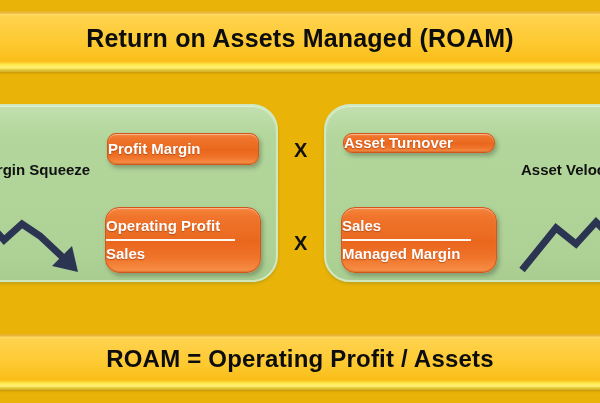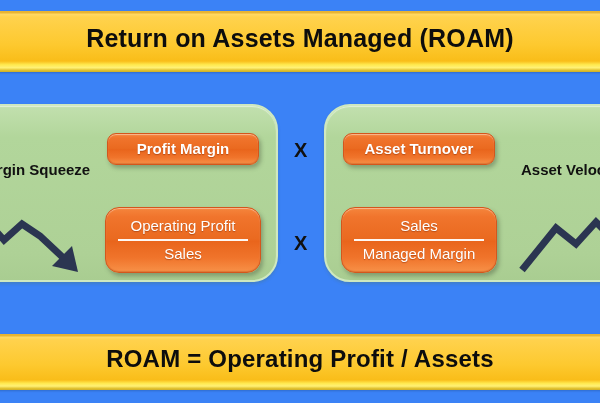--- a/index.html
+++ b/index.html
@@ -10,21 +10,21 @@
   body {
     width: 600px;
     height: 403px;
     font-family: "Liberation Sans", sans-serif;
     overflow: hidden;
   }
   #stage {
     position: relative;
     width: 600px;
     height: 403px;
-    background: #3b82f6;
+    background: #eab308;
     overflow: hidden;
   }
 
   
   .banner {
     position: absolute;
     left: -6px;
     width: 612px;
     background:
       linear-gradient(to bottom,
@@ -104,49 +104,49 @@
         #ea6a20 48%,
         #e9651c 52%,
         #f0742b 78%,
         #f79148 100%);
     box-shadow:
       inset 0 1px 1px rgba(255,255,255,0.45),
       inset 0 -1px 1px rgba(160,60,10,0.30),
       2px 3px 4px rgba(60,70,50,0.38);
     display: flex;
     flex-direction: column;
-    align-items: center;
+    align-items: flex-start;
     justify-content: center;
     color: #ffffff;
     text-shadow: 0 1px 1px rgba(140,50,10,0.55);
   }
   .obox.big { border-radius: 14px; }
   .obox-label {
     font-weight: bold;
     font-size: 15px;
     line-height: 1.05;
     white-space: nowrap;
   }
   .frac-num, .frac-den {
-    font-weight: normal;
+    font-weight: bold;
     font-size: 15px;
     line-height: 1.1;
     white-space: nowrap;
   }
   .frac-bar {
     height: 2px;
     background: #ffffff;
     margin: 5px 0;
     width: 84%;
     opacity: 0.95;
   }
 
   #box-profit-margin { left: 107px; top: 133px; width: 152px; height: 32px; }
   #box-profit-margin-ratio { left: 105px; top: 207px; width: 156px; height: 66px; }
-  #box-asset-turnover { left: 343px; top: 133px; width: 152px; height: 32px; }
+  #box-asset-turnover { left: 343px; top: 133px; width: 152px; height: 20px; }
   #box-asset-turnover-ratio { left: 341px; top: 207px; width: 156px; height: 66px; }
 
   
   .mult {
     position: absolute;
     font-size: 20px;
     font-weight: bold;
     color: #111111;
     line-height: 1;
   }

